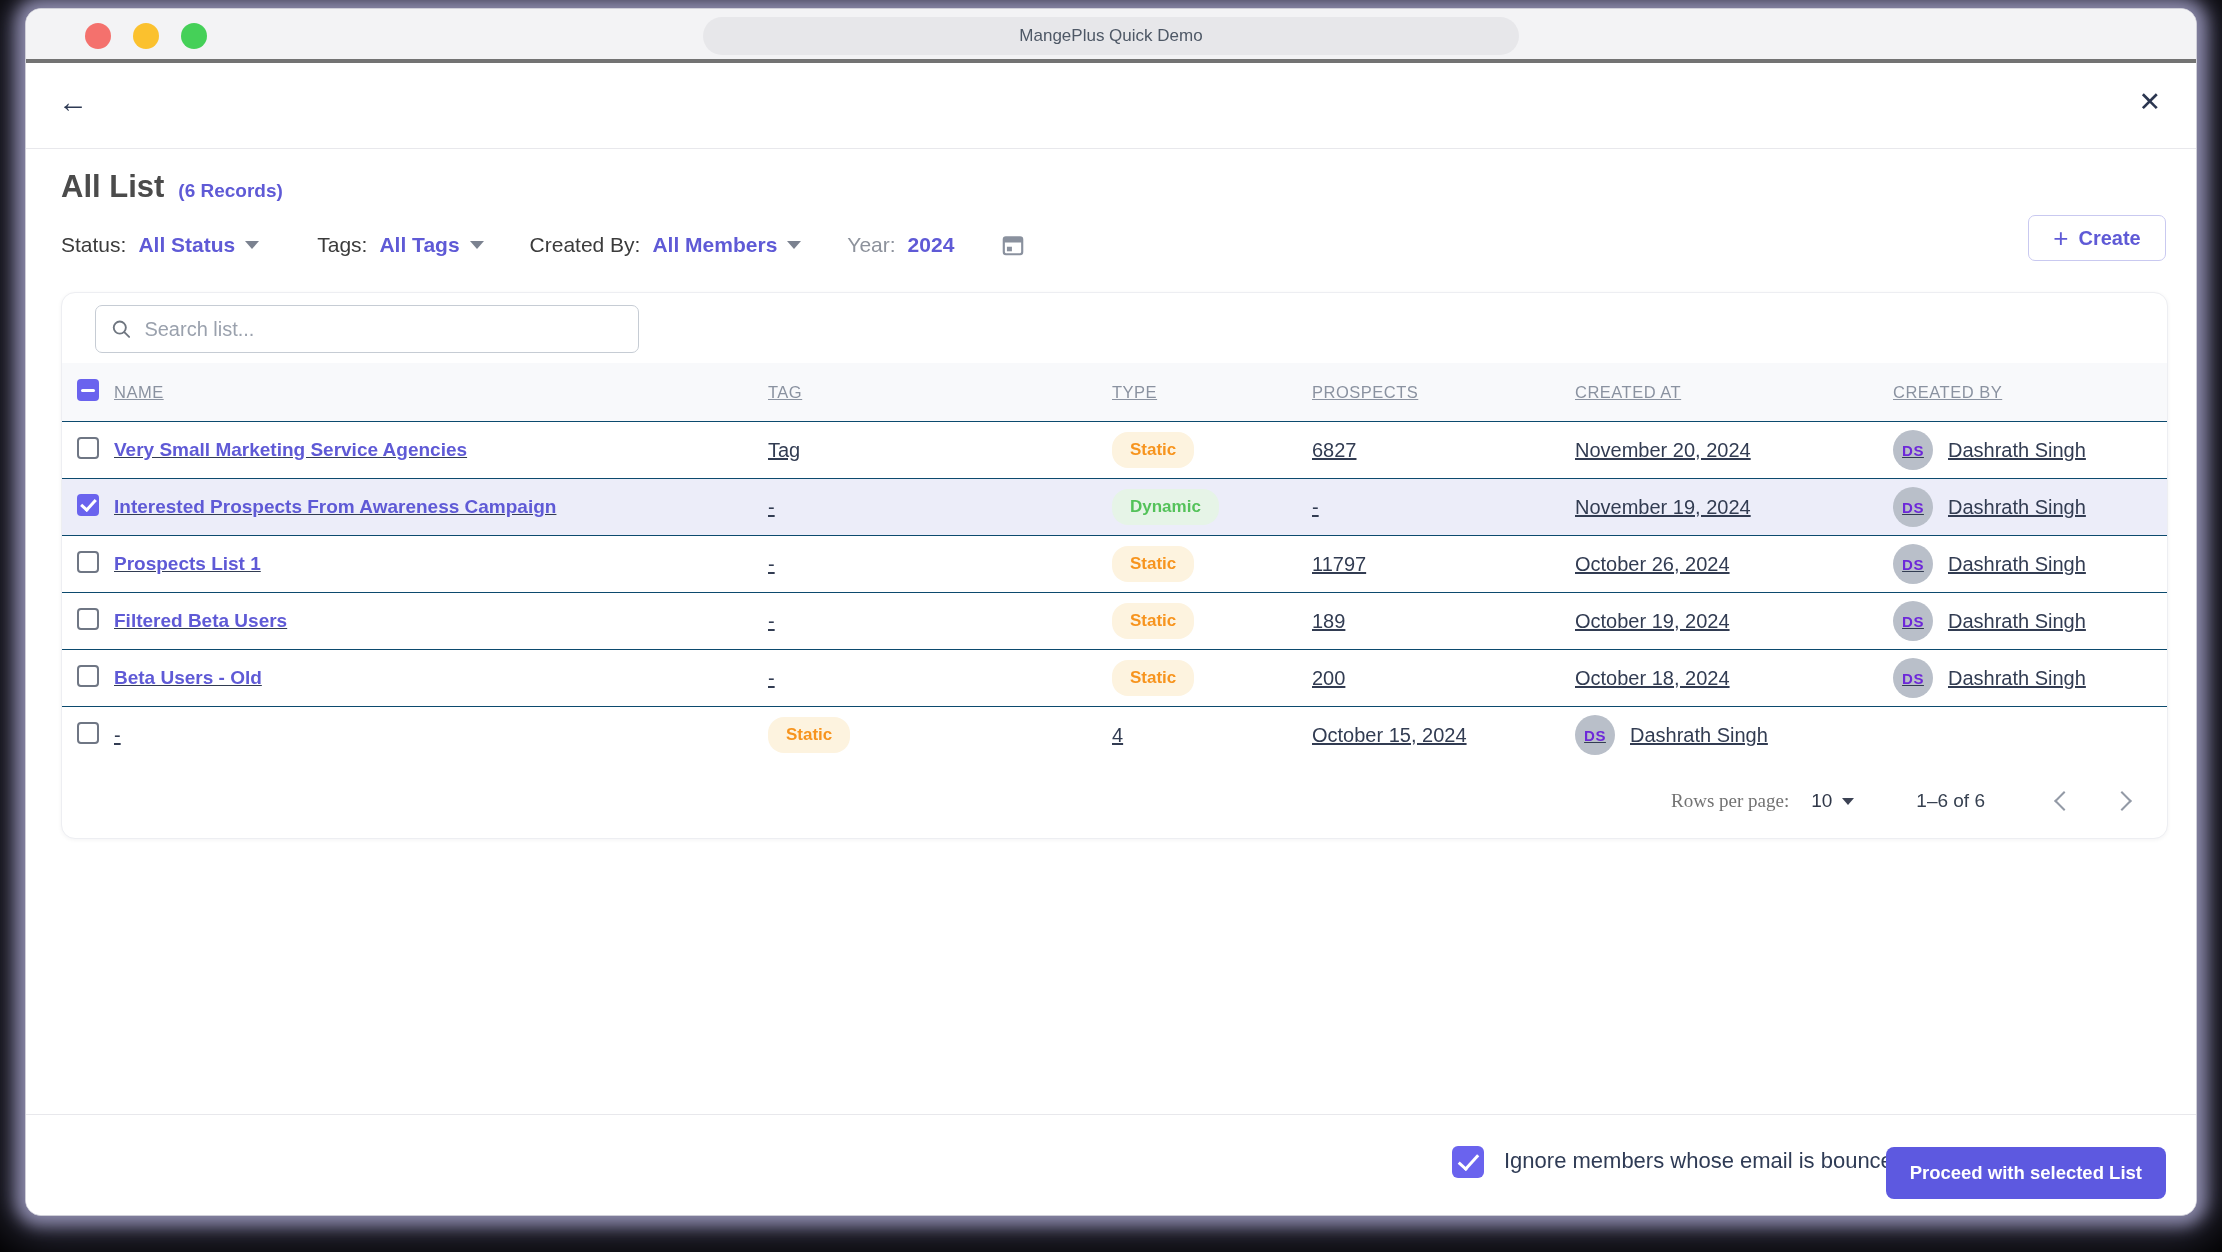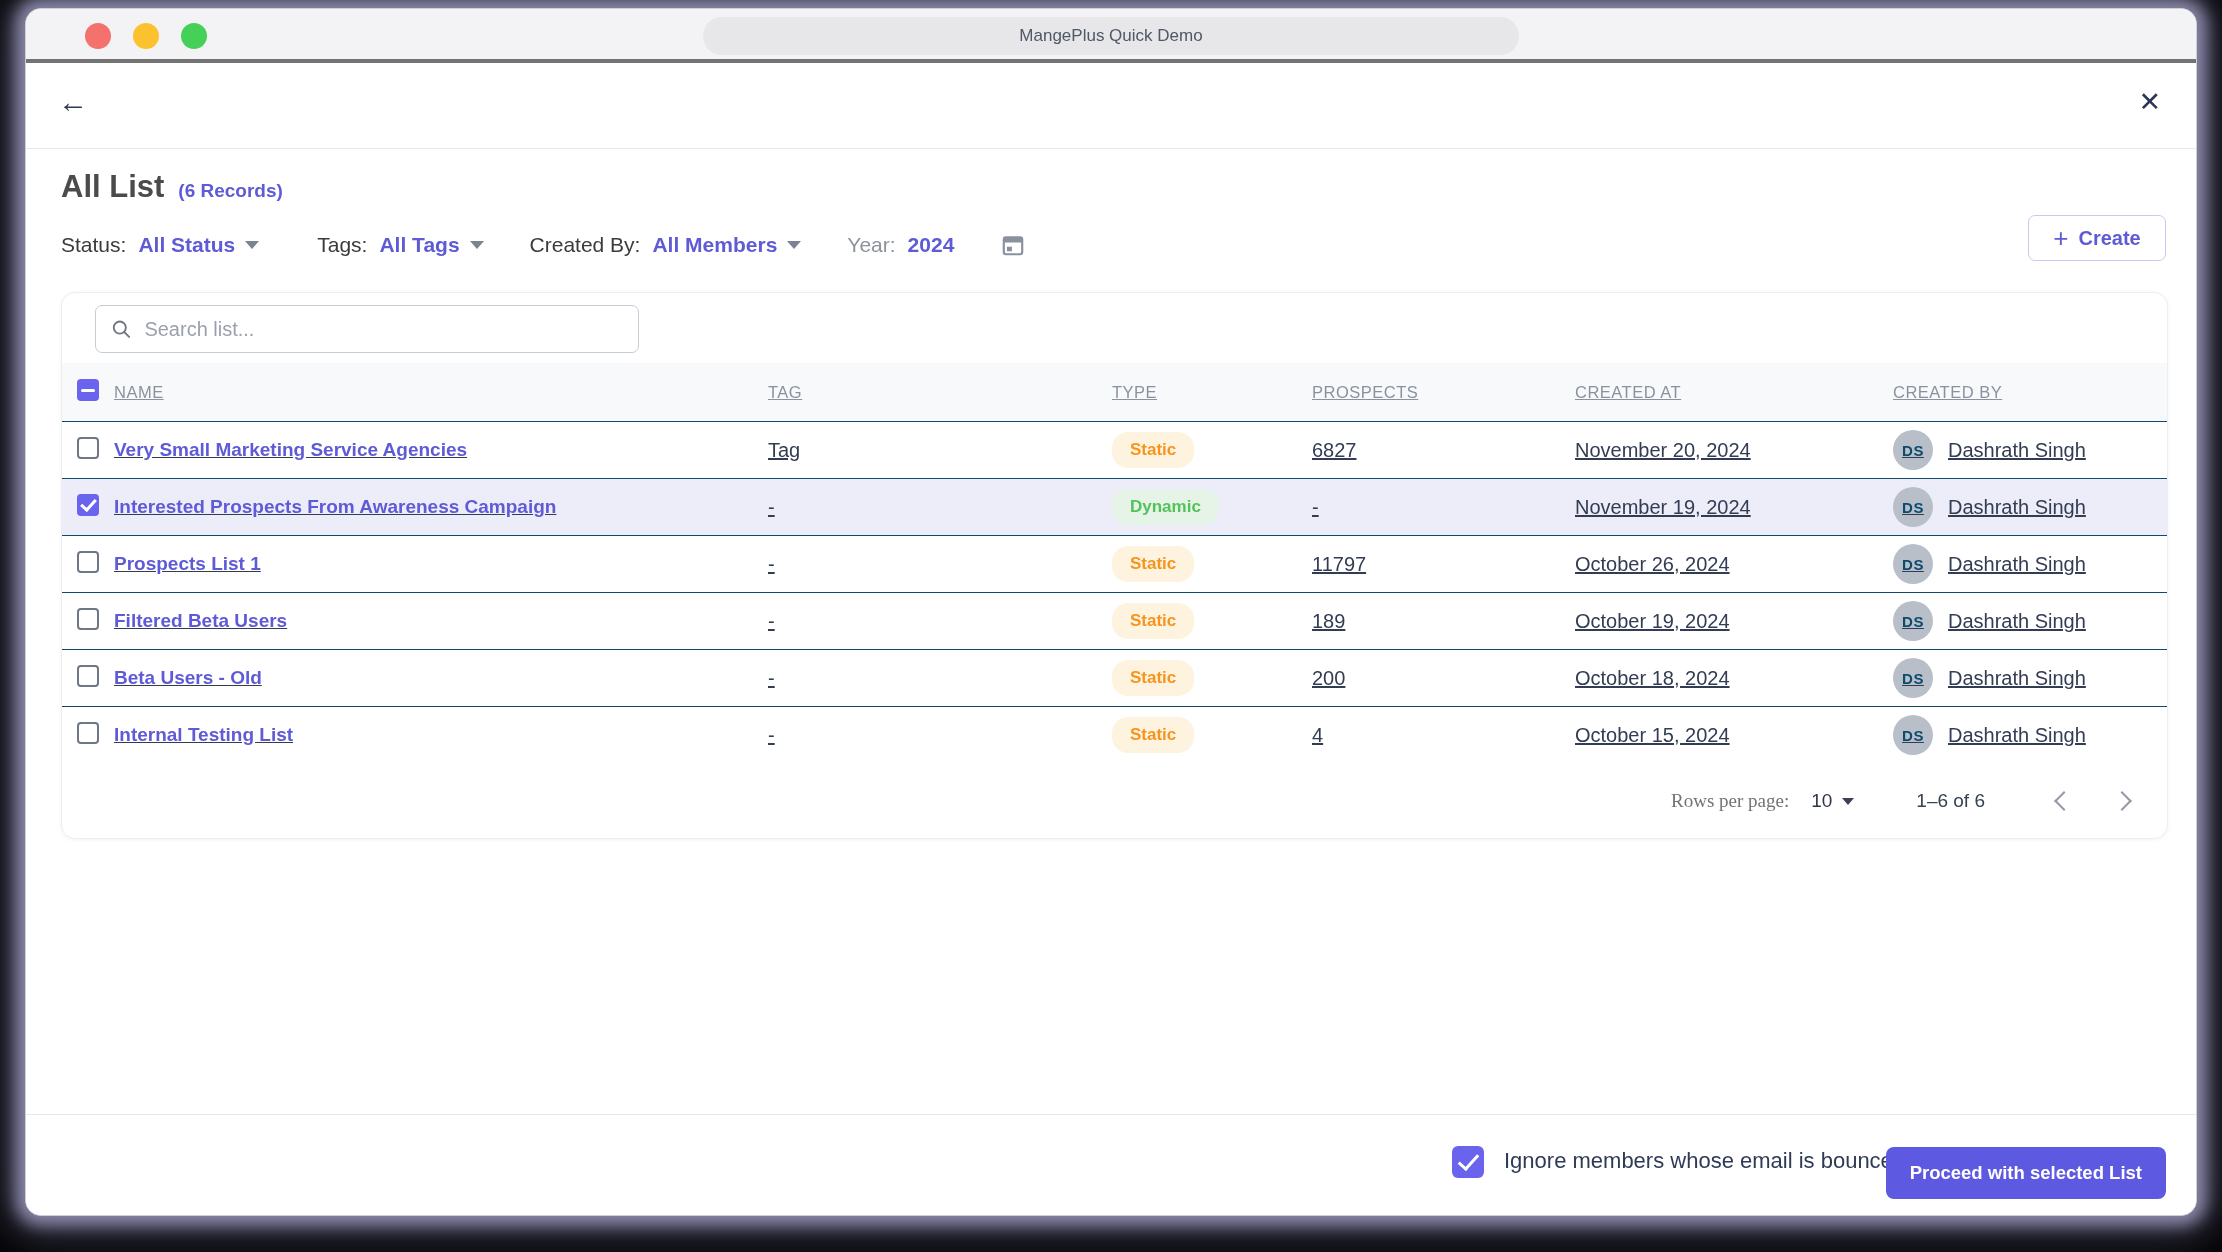--- a/index.html
+++ b/index.html
@@ -51,21 +51,21 @@
   .cb{width:22px;height:22px;border-radius:4px;display:inline-block;position:relative;cursor:pointer;}
   .cb.unchecked{border:2px solid #6f7684;background:#fff;}
   .cb.checked,.cb.indet{background:#6a63ee;}
   .cb.checked::after{content:"";position:absolute;left:7px;top:2.5px;width:6px;height:12px;border-right:3px solid #fff;border-bottom:3px solid #fff;transform:rotate(42deg);}
   .cb.indet::after{content:"";position:absolute;left:4px;top:9.5px;width:14px;height:3.5px;background:#fff;border-radius:2px;}
   .name-link{font-size:19px;font-weight:bold;color:var(--accent);cursor:pointer;text-decoration:none;}
   .badge{display:inline-block;padding:8px 18px;border-radius:16px;font-size:17px;font-weight:bold;}
   .badge.static{background:var(--static-bg);color:var(--static-text);}
   .badge.dynamic{background:var(--dynamic-bg);color:var(--dynamic-text);}
   .createdby{display:flex;align-items:center;gap:15px;}
-  .avatar{width:40px;height:40px;border-radius:50%;background:var(--avatar-bg);color:#0c4a6e;font-size:15px;font-weight:bold;display:flex;align-items:center;justify-content:center;letter-spacing:.5px;}
+  .avatar{width:40px;height:40px;border-radius:50%;background:var(--avatar-bg);color:#6d28d9;font-size:15px;font-weight:bold;display:flex;align-items:center;justify-content:center;letter-spacing:.5px;}
   
   .pagerow{height:76px;display:flex;align-items:center;justify-content:flex-end;padding-right:38px;}
   .rpp-label{font-size:19px;color:#737373;margin-right:22px;font-family:Liberation Serif, serif;}
   .rpp-value{font-size:19px;color:#2f3748;margin-right:10px;cursor:pointer;}
   .caret.dark{border-top-color:#3c4254;border-left-width:6px;border-right-width:6px;border-top-width:7px;}
   .range{font-size:19px;color:#374151;margin-left:62px;}
   .chev{width:14px;height:14px;border-style:solid;border-color:#939aa6;border-width:2.5px 2.5px 0 0;display:inline-block;cursor:pointer;}
   .chev.left{transform:rotate(-135deg);margin-left:72px;}
   .chev.right{transform:rotate(45deg);margin-left:44px;}
   
@@ -208,21 +208,20 @@
       <span>200</span>
       <span>October 18, 2024</span>
       <span class="createdby">
           <span class="avatar">DS</span>
           <span>Dashrath Singh</span>
         </span>
     </div>
 
     <div class="grid trow">
       <span class="c1"><span class="cb unchecked"></span></span>
-      <a class="name-link">Internal Testing List</a>
       <span>-</span>
       <span><span class="badge static">Static</span></span>
       <span>4</span>
       <span>October 15, 2024</span>
       <span class="createdby">
           <span class="avatar">DS</span>
           <span>Dashrath Singh</span>
         </span>
     </div>
 

